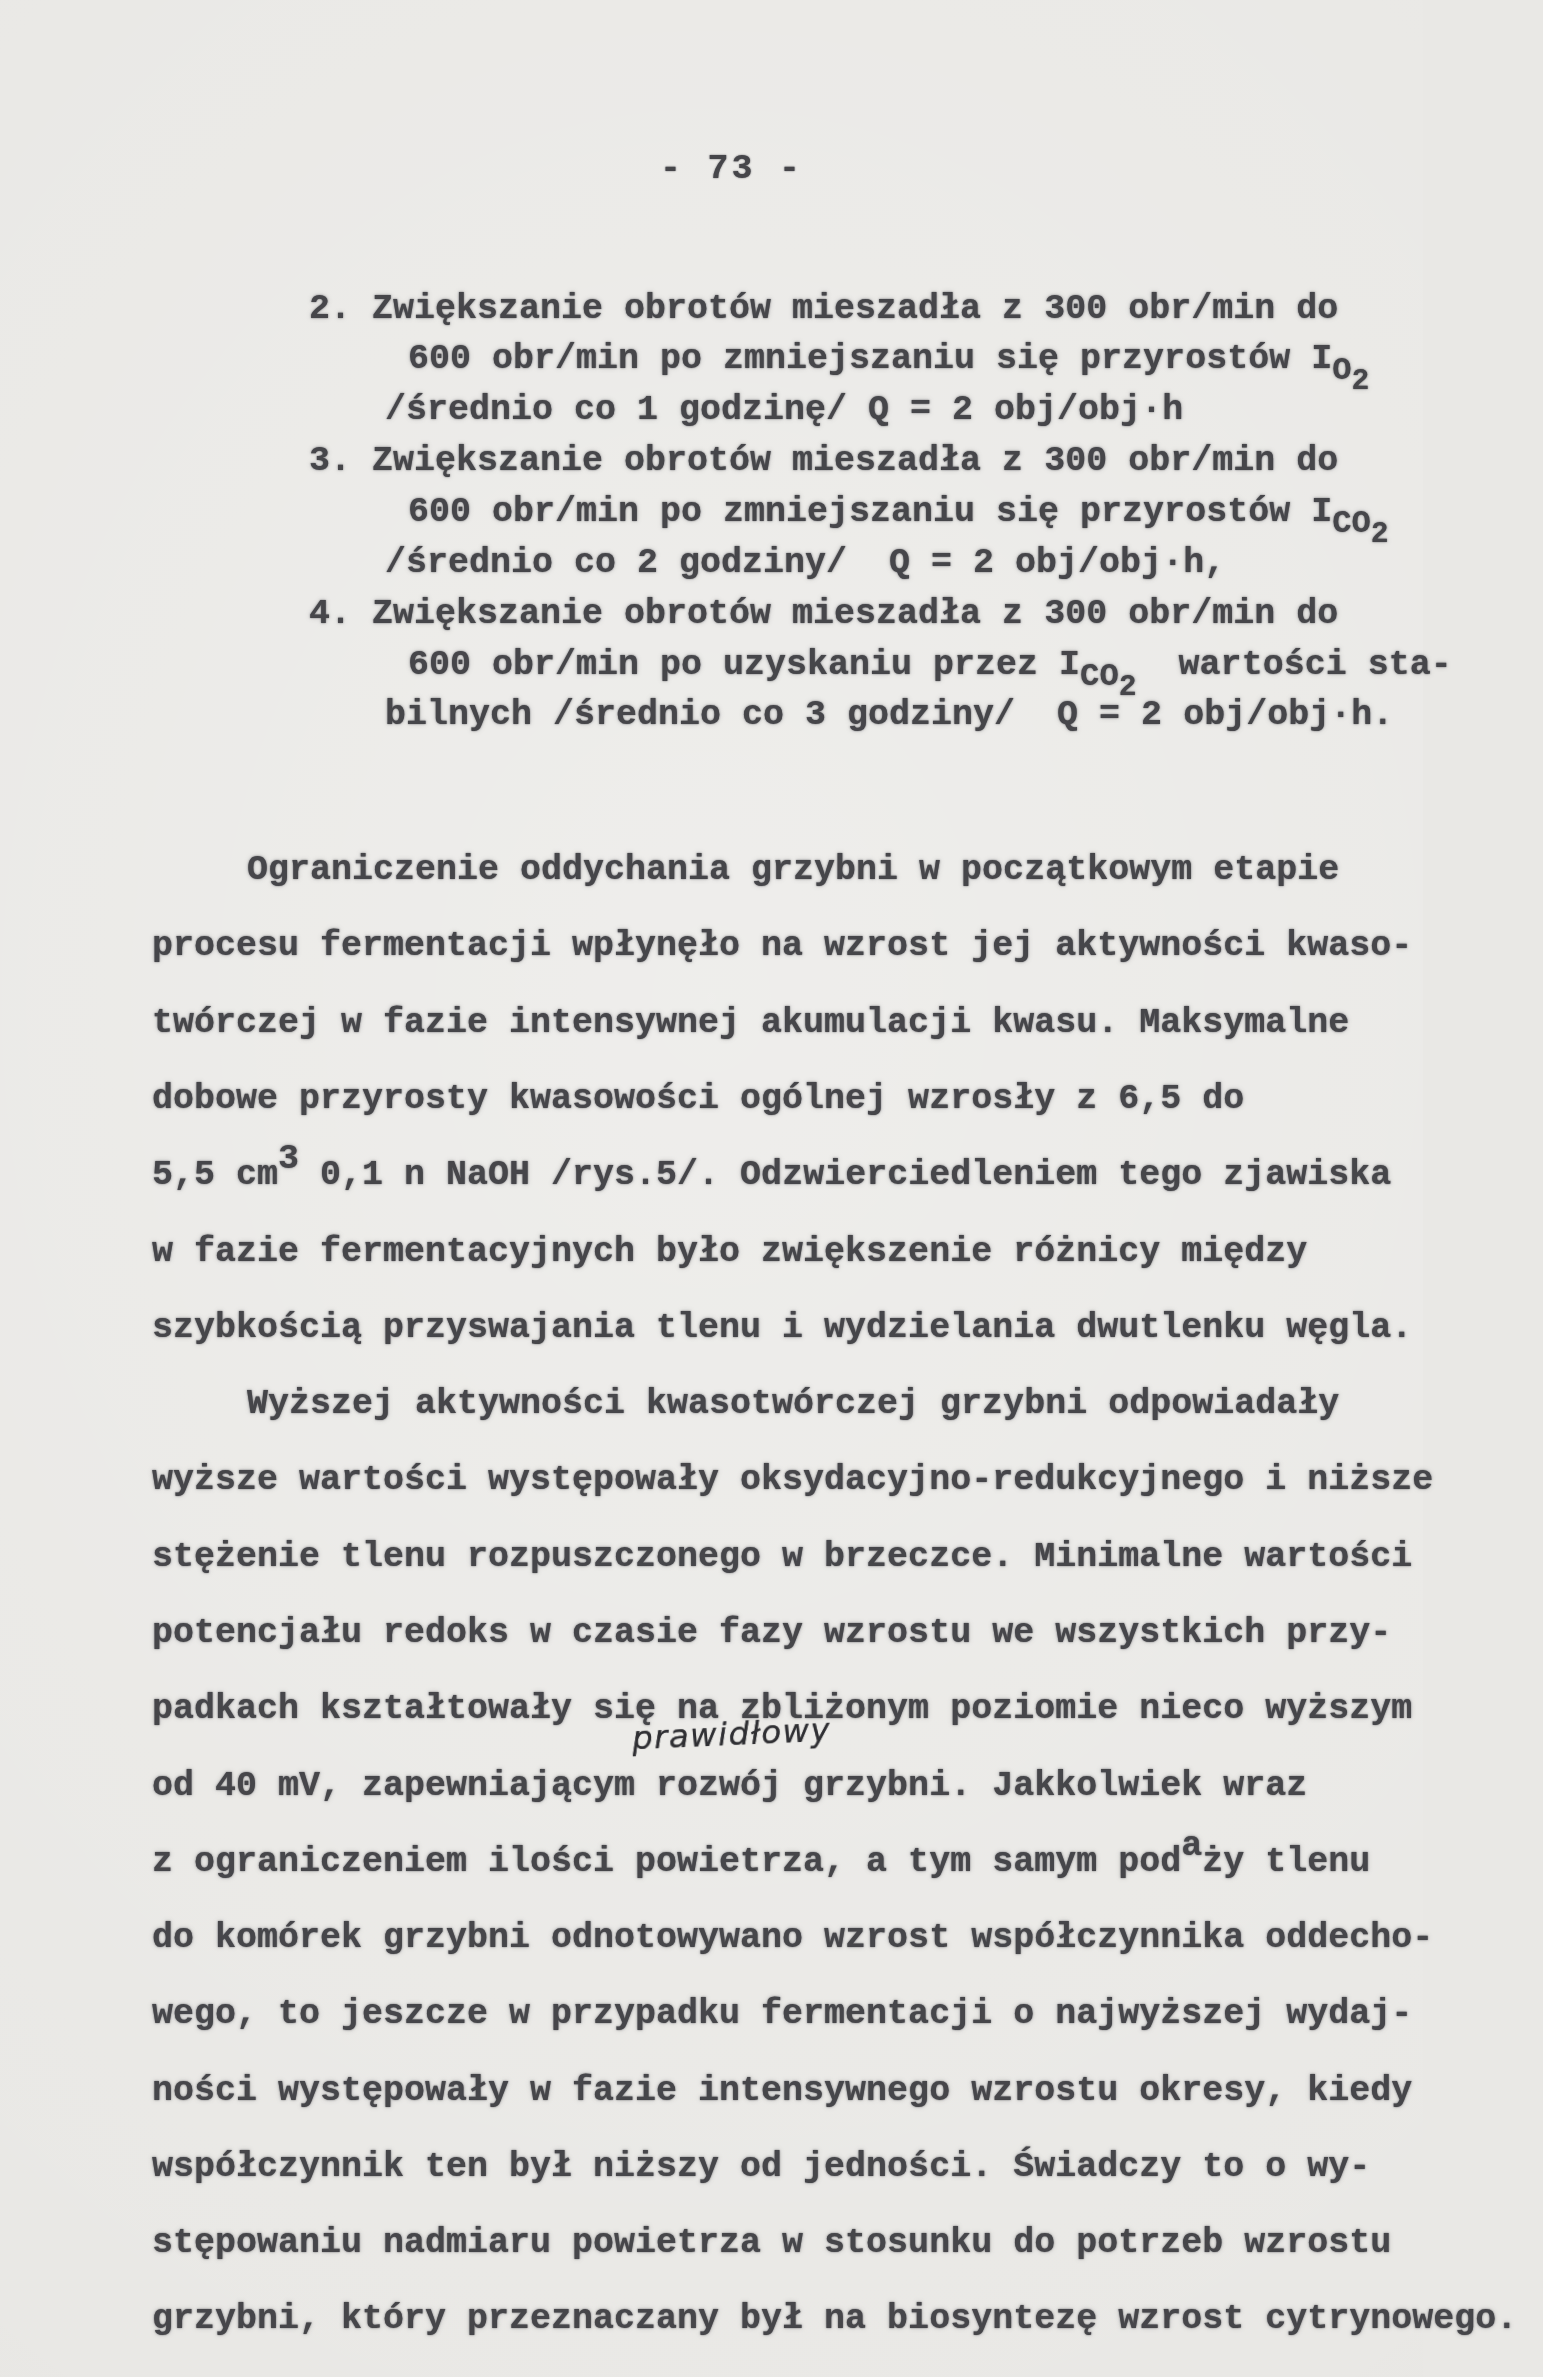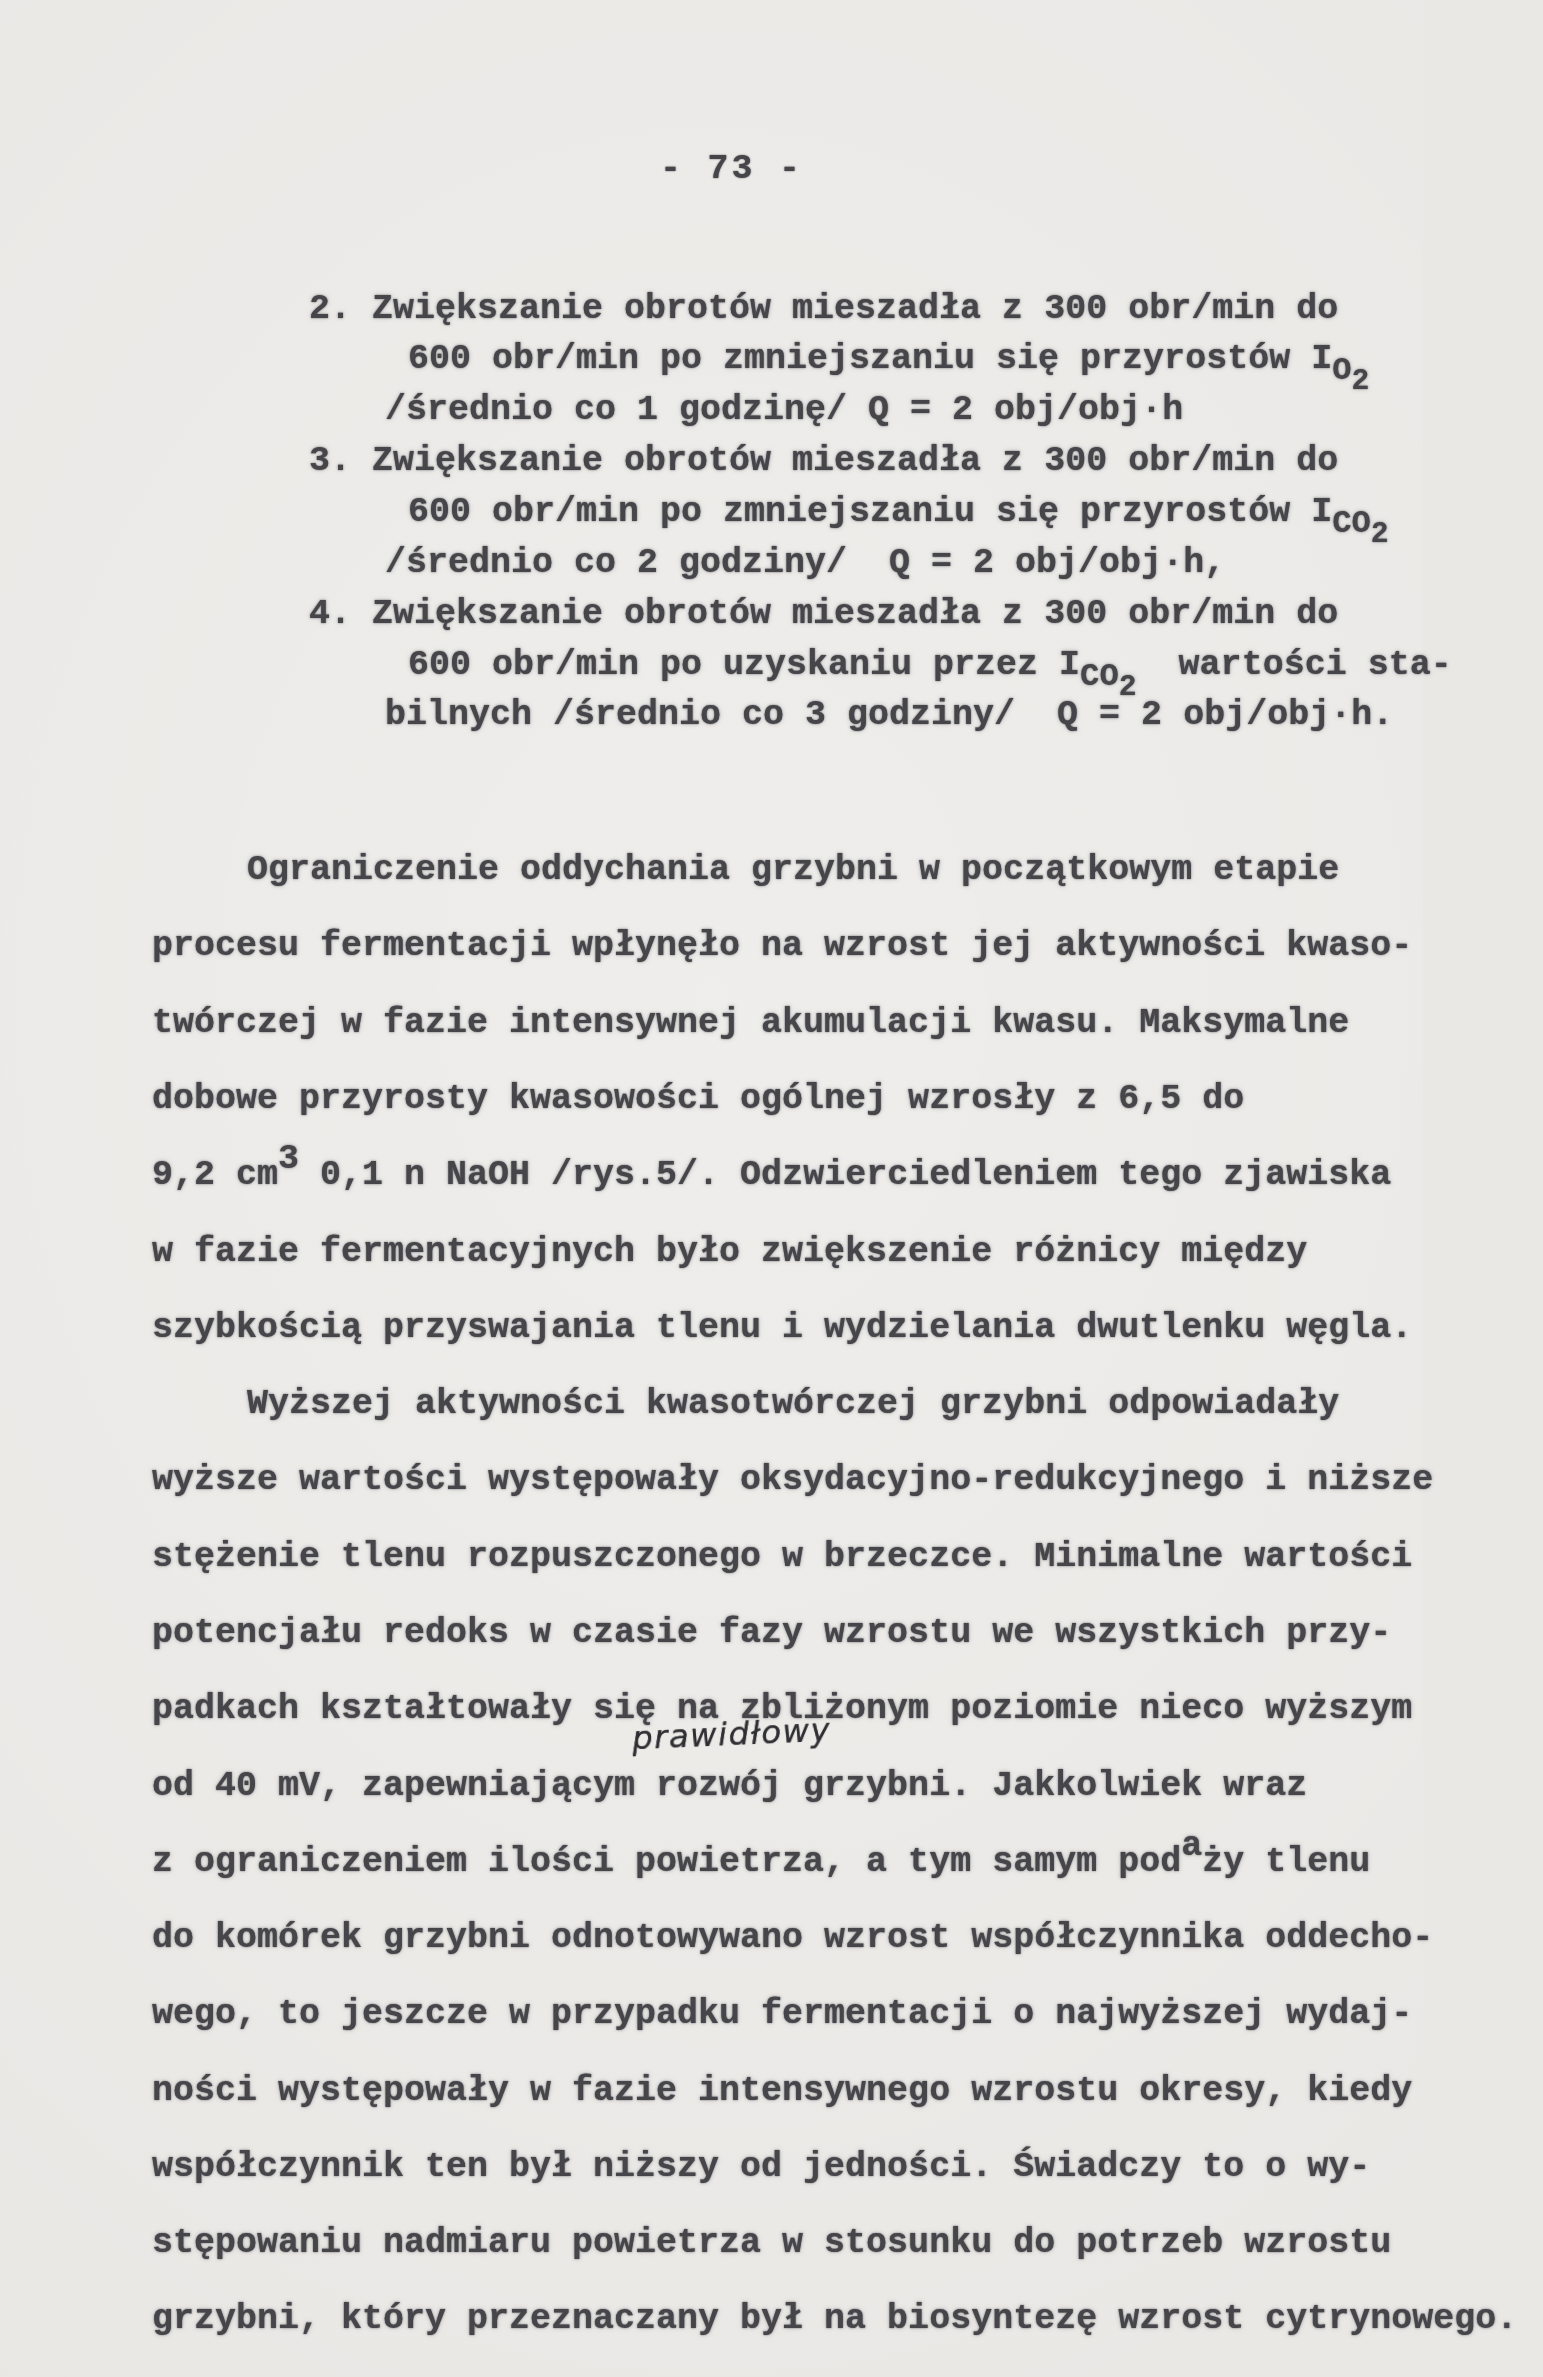--- a/index.html
+++ b/index.html
@@ -75,21 +75,21 @@
       <div class="line typed" style="left: 385px; top: 544px;"><span>/średnio co 2 godziny/  Q = 2 obj/obj·h,</span></div>
       <div class="line typed" style="left: 309px; top: 595px;"><span>4. </span><span>Zwiększanie obrotów mieszadła z 300 obr/min do</span></div>
       <div class="line typed" style="left: 408px; top: 646px;"><span>600 obr/min po uzyskaniu przez I</span><span class="sub1">CO</span><span class="sub2">2</span><span>  wartości sta-</span></div>
       <div class="line typed" style="left: 385px; top: 696px;"><span>bilnych /średnio co 3 godziny/  Q = 2 obj/obj·h.</span></div>
     </div>
   <div id="body-layer">
       <div class="line typed" style="left: 247px; top: 851px;"><span>Ograniczenie oddychania grzybni w początkowym etapie</span></div>
       <div class="line typed" style="left: 152px; top: 927px;"><span>procesu fermentacji wpłynęło na wzrost jej aktywności kwaso-</span></div>
       <div class="line typed" style="left: 152px; top: 1004px;"><span>twórczej w fazie intensywnej akumulacji kwasu. Maksymalne</span></div>
       <div class="line typed" style="left: 152px; top: 1080px;"><span>dobowe przyrosty kwasowości ogólnej wzrosły z 6,5 do</span></div>
-      <div class="line typed" style="left: 152px; top: 1156px;"><span>9,2 cm</span><span class="sup">3</span><span> 0,1 n NaOH /rys.5/. Odzwierciedleniem tego zjawiska</span></div>
+      <div class="line typed" style="left: 152px; top: 1156px;"><span>5,5 cm</span><span class="sup">3</span><span> 0,1 n NaOH /rys.5/. Odzwierciedleniem tego zjawiska</span></div>
       <div class="line typed" style="left: 152px; top: 1233px;"><span>w fazie fermentacyjnych było zwiększenie różnicy między</span></div>
       <div class="line typed" style="left: 152px; top: 1309px;"><span>szybkością przyswajania tlenu i wydzielania dwutlenku węgla.</span></div>
       <div class="line typed" style="left: 247px; top: 1385px;"><span>Wyższej aktywności kwasotwórczej grzybni odpowiadały</span></div>
       <div class="line typed" style="left: 152px; top: 1461px;"><span>wyższe wartości występowały oksydacyjno-redukcyjnego i niższe</span></div>
       <div class="line typed" style="left: 152px; top: 1538px;"><span>stężenie tlenu rozpuszczonego w brzeczce. Minimalne wartości</span></div>
       <div class="line typed" style="left: 152px; top: 1614px;"><span>potencjału redoks w czasie fazy wzrostu we wszystkich przy-</span></div>
       <div class="line typed" style="left: 152px; top: 1690px;"><span>padkach kształtowały się na zbliżonym poziomie nieco wyższym</span></div>
       <div class="line typed" style="left: 152px; top: 1767px;"><span>od 40 mV, zapewniającym rozwój grzybni. Jakkolwiek wraz</span></div>
       <div class="line typed" style="left: 152px; top: 1843px;"><span>z ograniczeniem ilości powietrza, a tym samym pod</span><span class="sup">a</span><span>ży tlenu</span></div>
       <div class="line typed" style="left: 152px; top: 1919px;"><span>do komórek grzybni odnotowywano wzrost współczynnika oddecho-</span></div>

